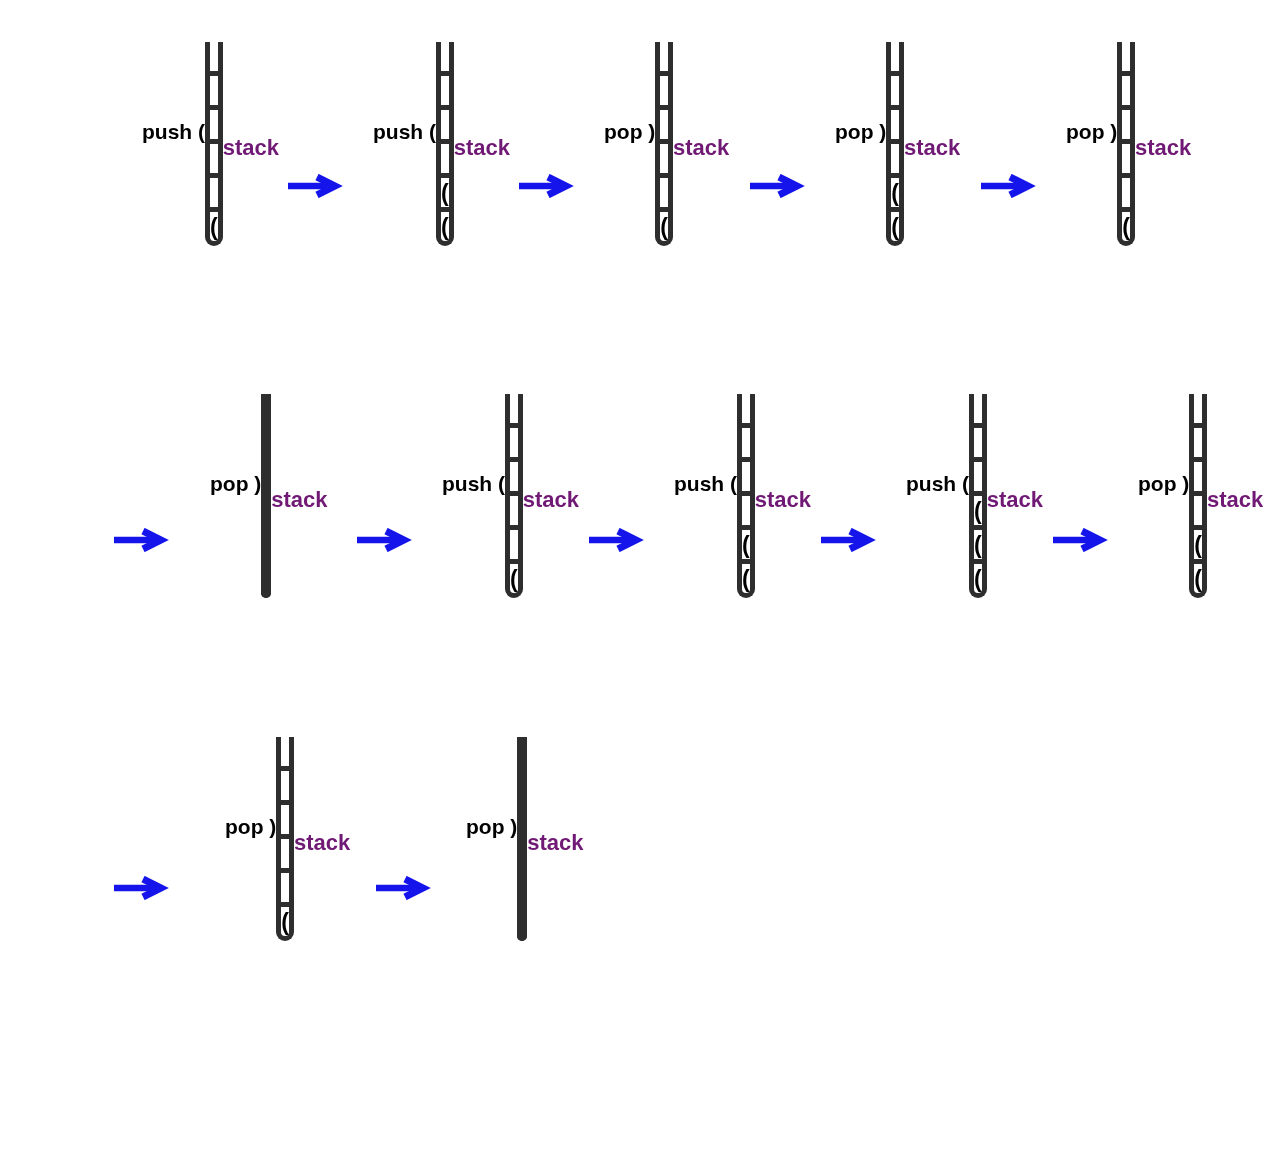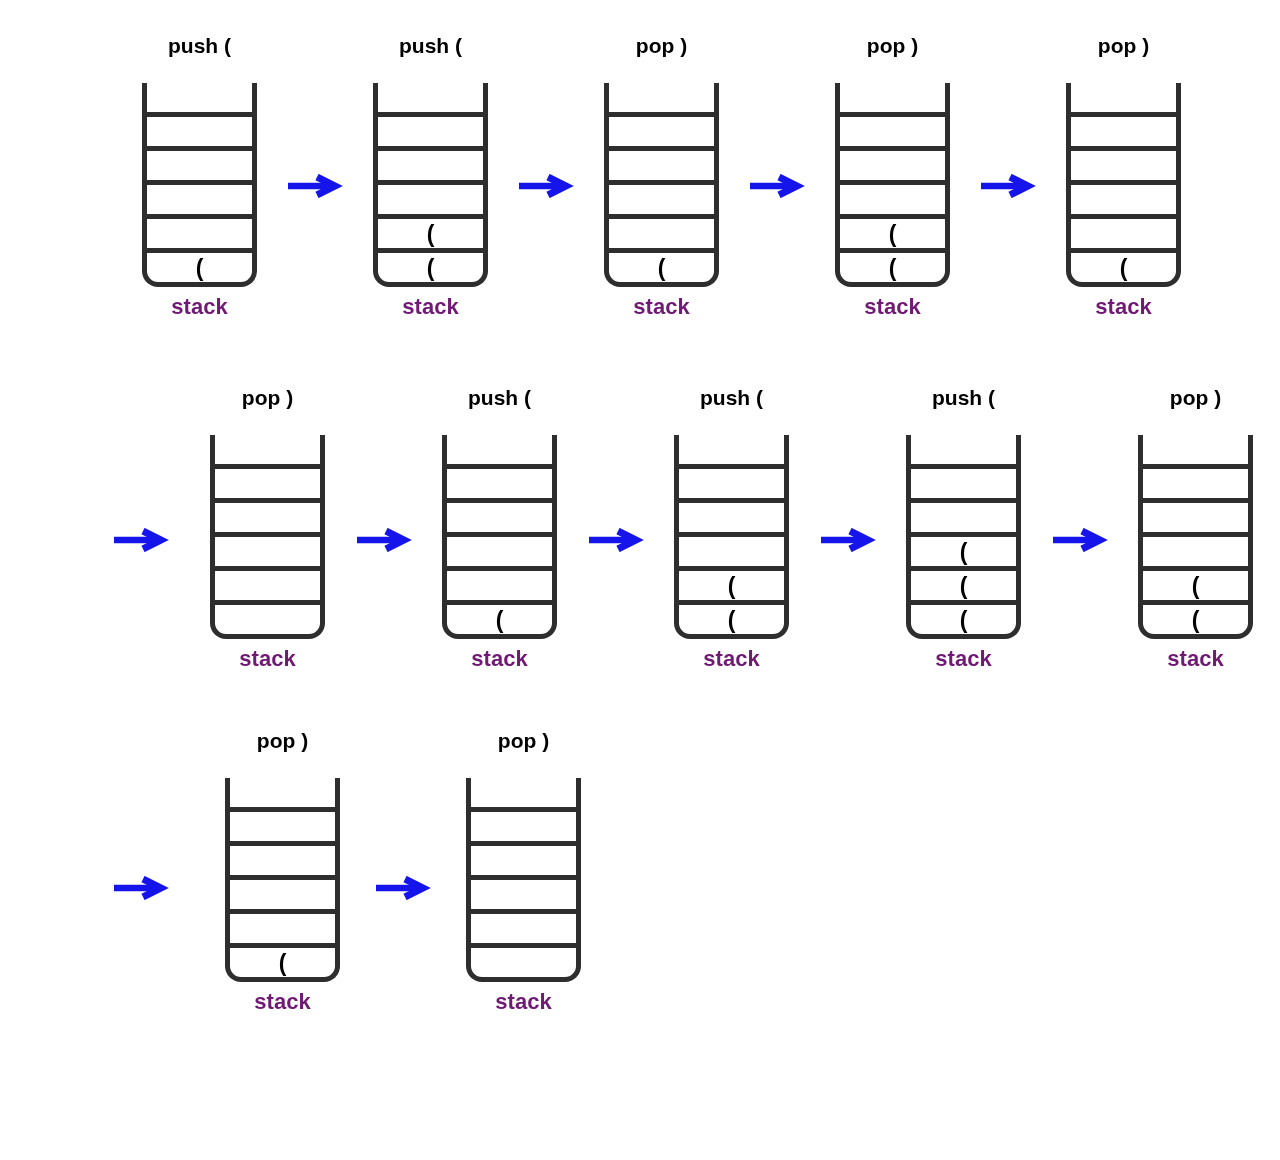--- a/index.html
+++ b/index.html
@@ -15,24 +15,24 @@
     background: #ffffff;
     overflow: hidden;
   }
   .flow-row {
     position: absolute;
     display: flex;
     align-items: flex-start;
   }
   .frame {
     display: flex;
-    flex-direction: column;
     align-items: center;
     width: 115px;
     flex: 0 0 115px;
+    margin-top: 9px;
   }
   .op-label {
     height: 26px;
     line-height: 26px;
     font-size: 21px;
     font-weight: bold;
     color: #000000;
     white-space: pre;
     margin-bottom: 24px;
     text-align: center;

